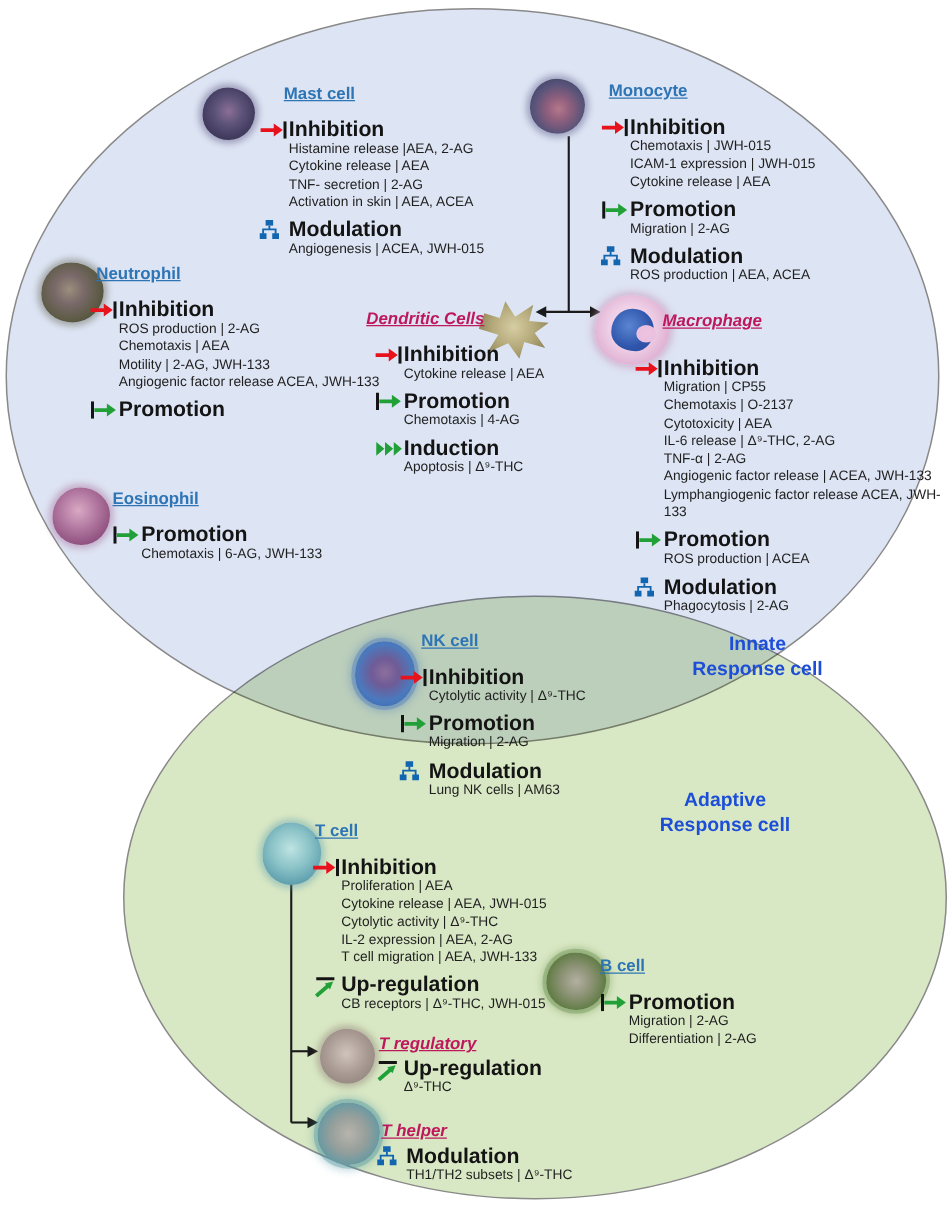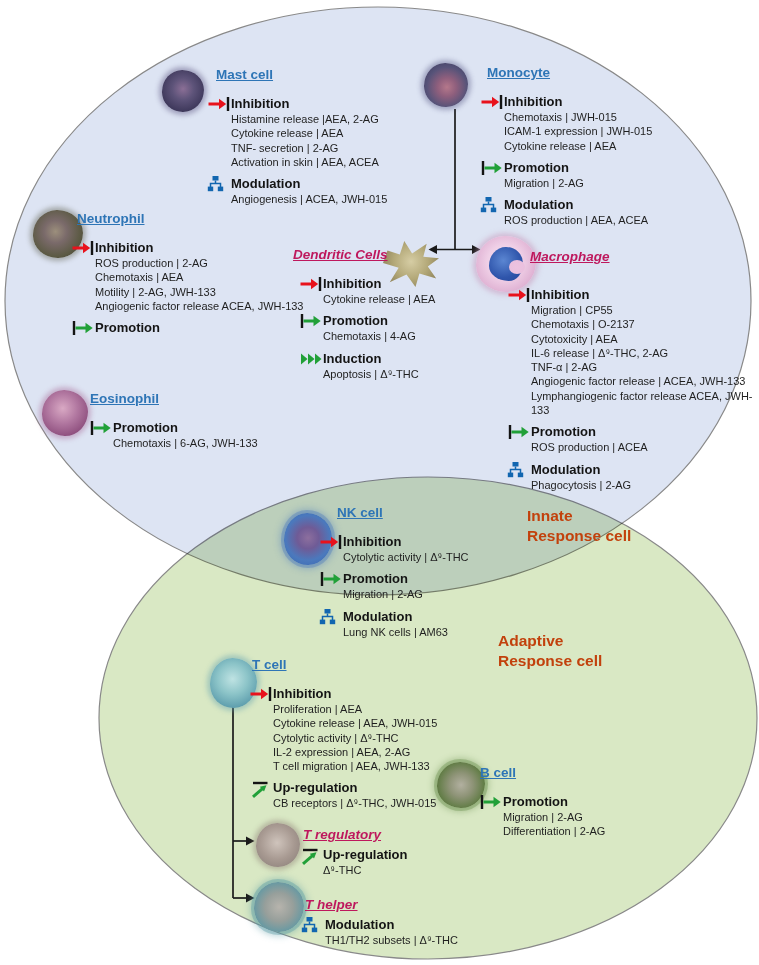--- a/index.html
+++ b/index.html
@@ -6,28 +6,28 @@
   html,body{margin:0;padding:0;background:#fff;}
   #canvas{position:relative;width:759px;height:965px;background:#fff;overflow:hidden;
           font-family:"Liberation Sans",sans-serif;color:#1f1f1f;}
   #bg-svg{position:absolute;left:0;top:0;z-index:0;}
   .cell-img{position:absolute;z-index:1;border-radius:48% 52% 50% 50%/52% 48% 53% 47%;}
   .blk{position:absolute;z-index:2;}
   .cell-title{display:block;font-size:13.5px;font-weight:700;line-height:17px;margin-bottom:13px;width:max-content;}
   .cell-title.link{color:#2e75b6;text-decoration:underline;}
   .cell-title.dark{color:#be185d;font-style:italic;text-decoration:underline;}
   .sec{position:relative;margin-top:7px;padding-left:23px;}
-  .sec-head{font-size:13px;font-weight:700;color:#141414;line-height:15px;}
+  .sec-head{font-size:17px;font-weight:700;color:#141414;line-height:15px;}
   .items{font-size:11px;color:#1f1f1f;line-height:14.3px;margin-top:1px;white-space:pre-line;}
   .ic{position:absolute;left:0;top:1px;}
   .ic-mod{top:-1px;left:-1px;}
   .region-label{position:absolute;z-index:2;font-weight:700;font-size:15.5px;line-height:20px;
-                color:#c2410c;text-align:left;white-space:pre-line;}
+                color:#1d4ed8;text-align:center;white-space:pre-line;}
   
-  #blk-mast{left:208px;top:66px;}        #blk-mast .cell-title{margin-left:8px;}
+  #blk-mast{left:208px;top:66px;}        #blk-mast .cell-title{margin-left:19px;}
   #blk-monocyte{left:468px;top:64px;margin-left:13px;}    #blk-monocyte .cell-title{margin-left:6px;}
   #blk-neutrophil{left:72px;top:210px;}  #blk-neutrophil .cell-title{margin-left:5px;}
   #blk-eosinophil{left:90px;top:390px;}
   #blk-dendritic{left:293px;top:246px;}  #blk-dendritic .sec{margin-left:7px;}
   #blk-macrophage{left:508px;top:248px;} #blk-macrophage .cell-title{margin-left:22px;margin-bottom:22px;}
   #blk-macrophage .items{width:230px;}
   #blk-nk{left:320px;top:504px;}         #blk-nk .cell-title{margin-left:17px;}
   #blk-tcell{left:250px;top:656px;}      #blk-tcell .cell-title{margin-left:2px;}
   #blk-bcell{left:480px;top:764px;}
   #blk-treg{left:300px;top:826px;}       #blk-treg .cell-title{margin-left:3px;}

